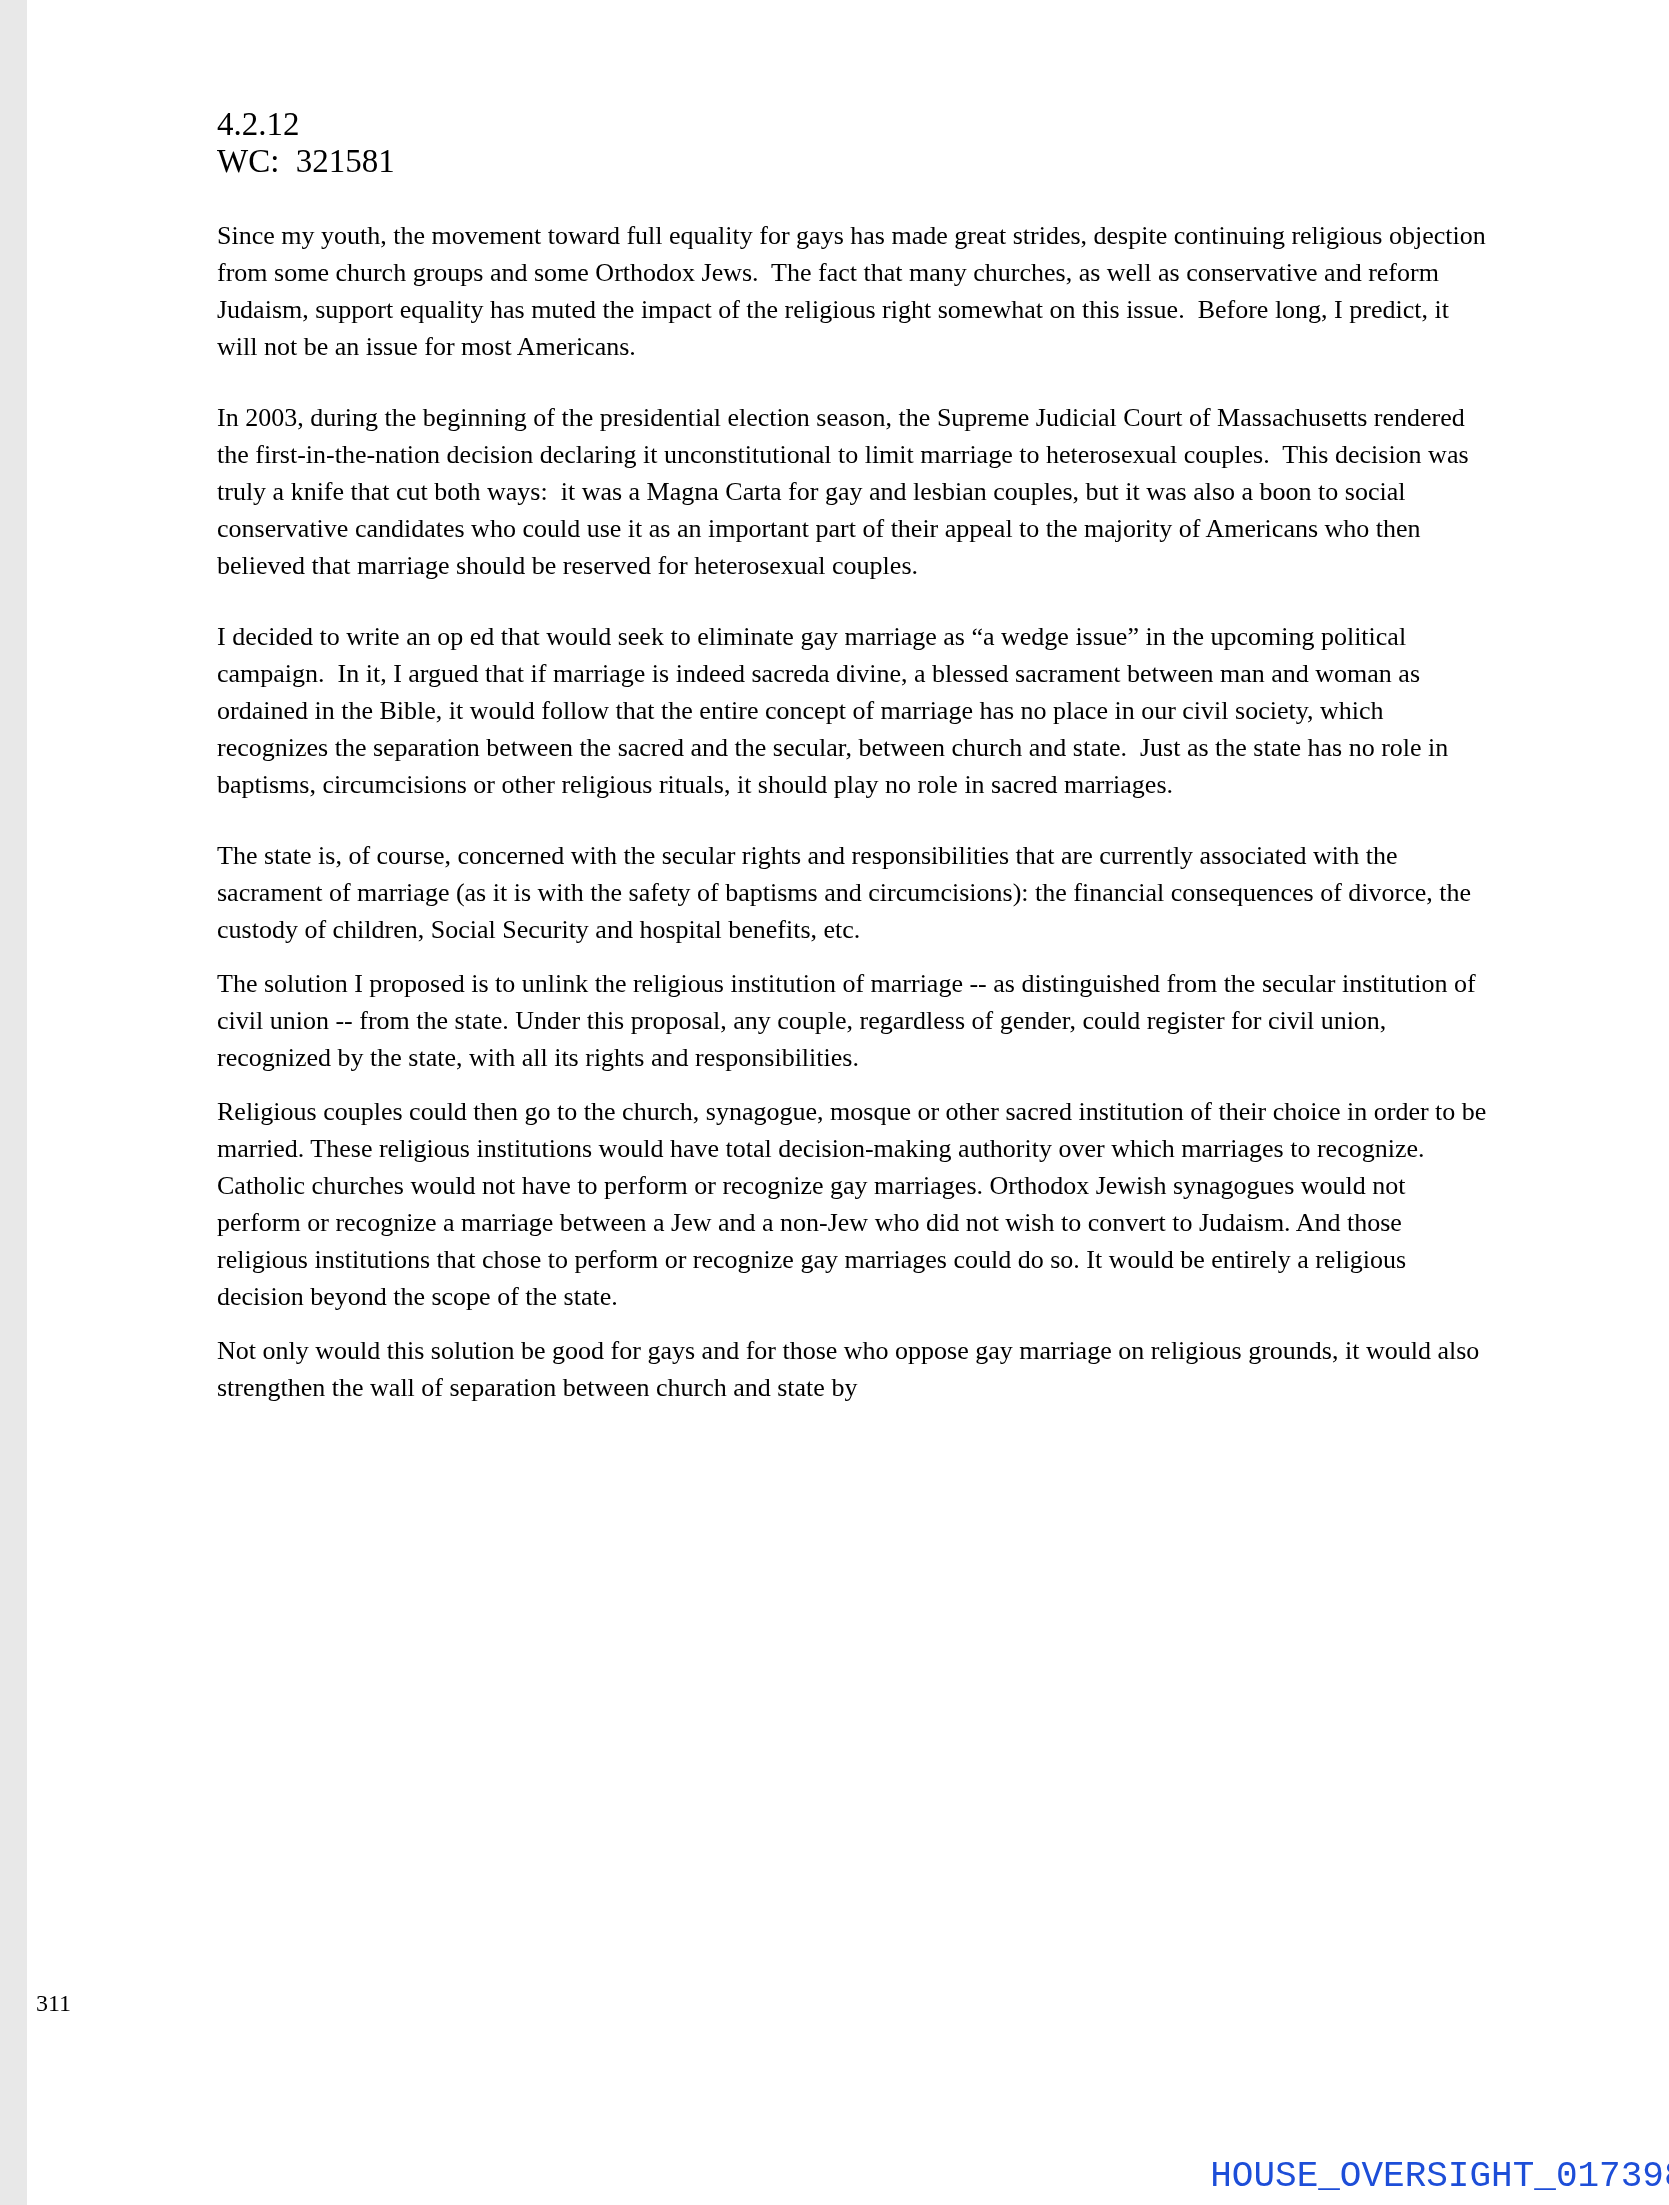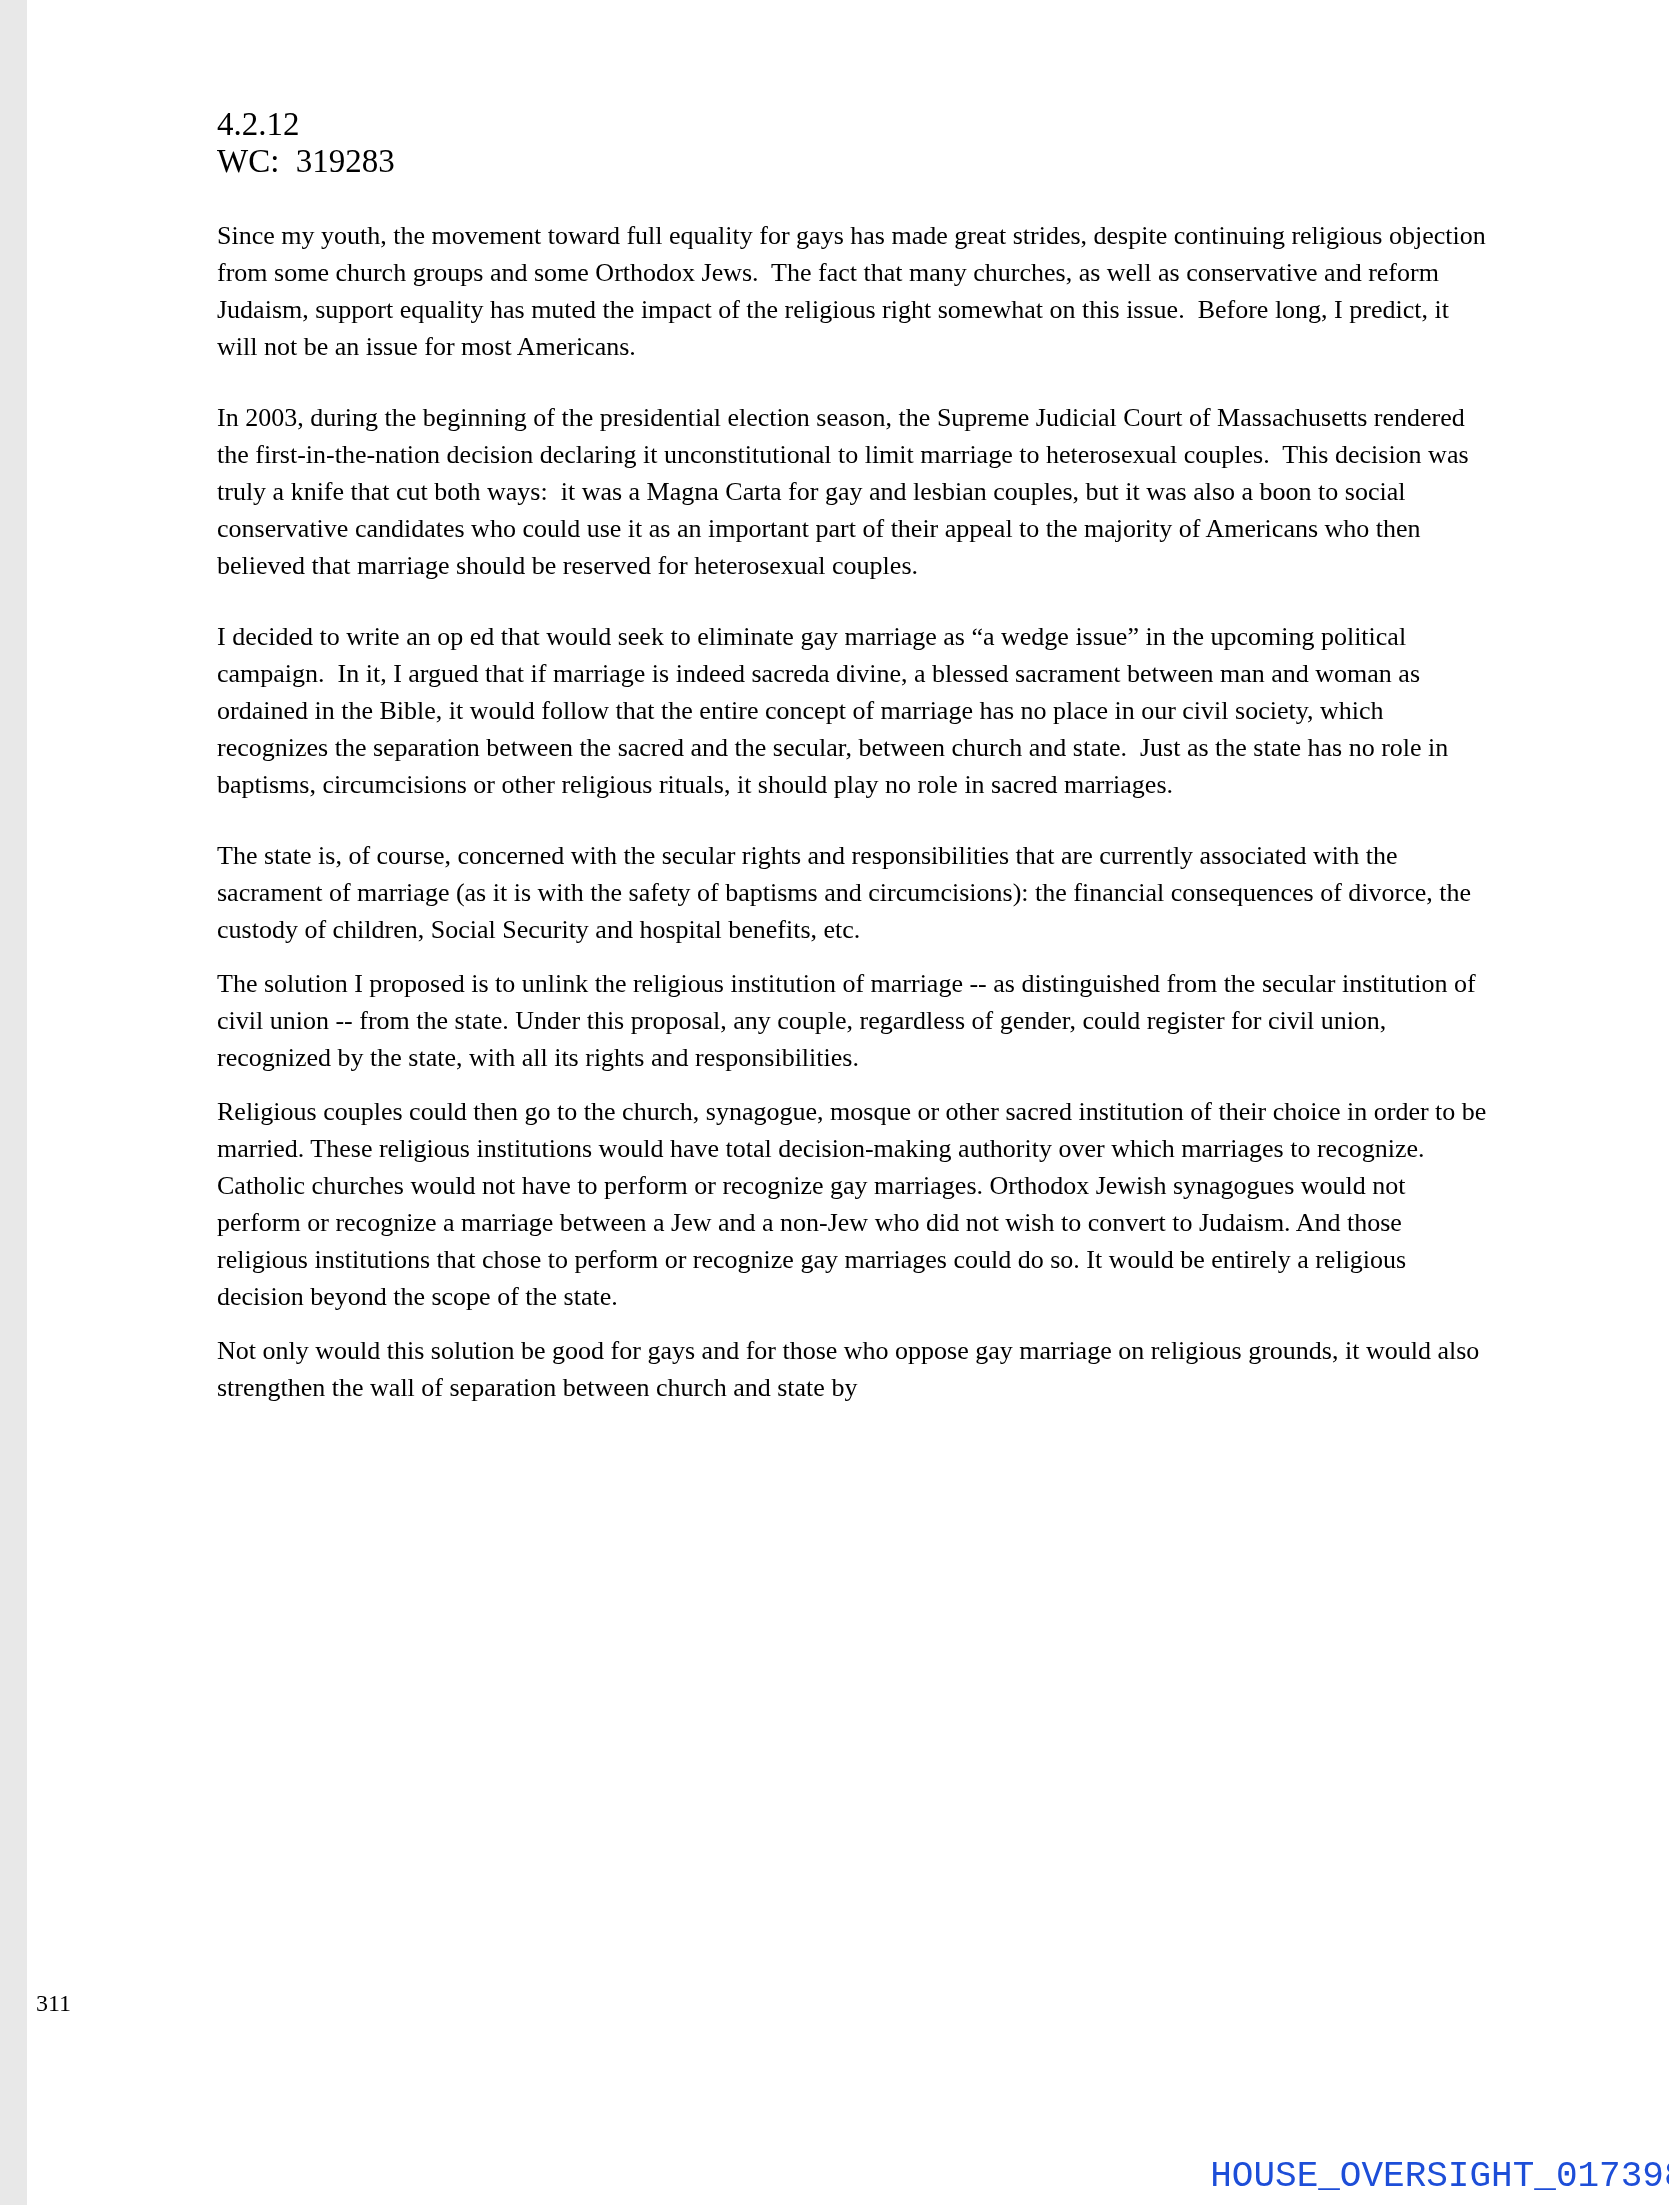--- a/index.html
+++ b/index.html
@@ -60,21 +60,21 @@
     color: #1d4ed8;
   }
 </style>
 </head>
 <body>
 
 <div class="page">
   <div class="content">
     <div class="header">
       <div class="header-line">4.2.12</div>
-      <div class="header-line">WC:  319283</div>
+      <div class="header-line">WC:  321581</div>
     </div>
 
     <p class="para gap-lg">Since my youth, the movement toward full equality for gays has made great strides, despite continuing religious objection from some church groups and some Orthodox Jews.  The fact that many churches, as well as conservative and reform Judaism, support equality has muted the impact of the religious right somewhat on this issue.  Before long, I predict, it will not be an issue for most Americans.</p>
 
     <p class="para gap-lg">In 2003, during the beginning of the presidential election season, the Supreme Judicial Court of Massachusetts rendered the first-in-the-nation decision declaring it unconstitutional to limit marriage to heterosexual couples.  This decision was truly a knife that cut both ways:  it was a Magna Carta for gay and lesbian couples, but it was also a boon to social conservative candidates who could use it as an important part of their appeal to the majority of Americans who then believed that marriage should be reserved for heterosexual couples.</p>
 
     <p class="para gap-lg"><span>I decided to write an op ed that would seek to eliminate gay marriage as “a wedge issue” in the upcoming political campaign.  In it, I argued that if marriage is indeed </span><span class="ul">sacreda divine</span><span>, a blessed sacrament between man and woman as ordained in the Bible, it would follow that the entire concept of marriage has no place in our civil society, which recognizes the separation between the sacred and the secular, between church and state.  Just as the state has no role in baptisms, circumcisions or other religious rituals, it should play no role in sacred marriages.</span></p>
 
     <p class="para gap-sm">The state is, of course, concerned with the secular rights and responsibilities that are currently associated with the sacrament of marriage (as it is with the safety of baptisms and circumcisions): the financial consequences of divorce, the custody of children, Social Security and hospital benefits, etc.</p>
 

